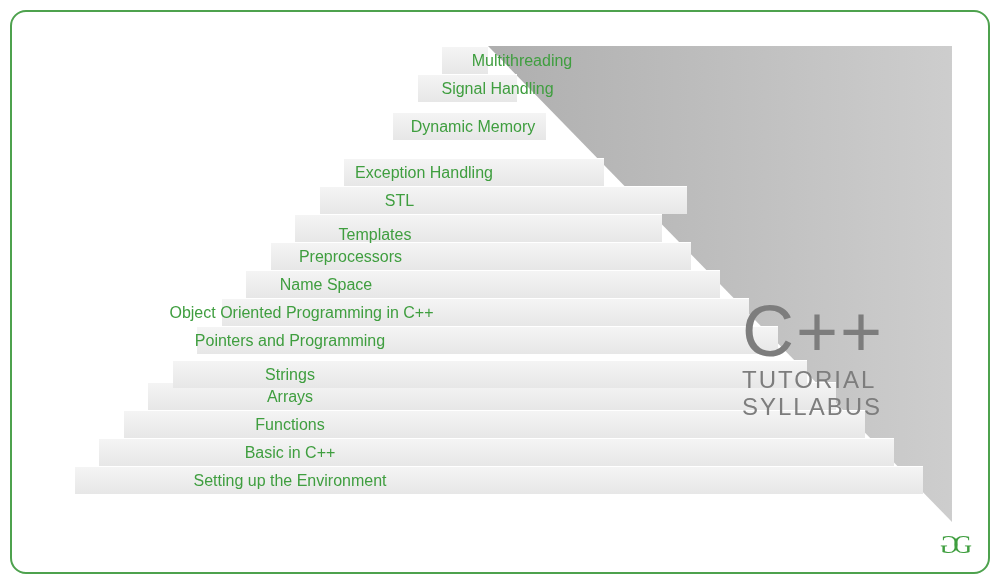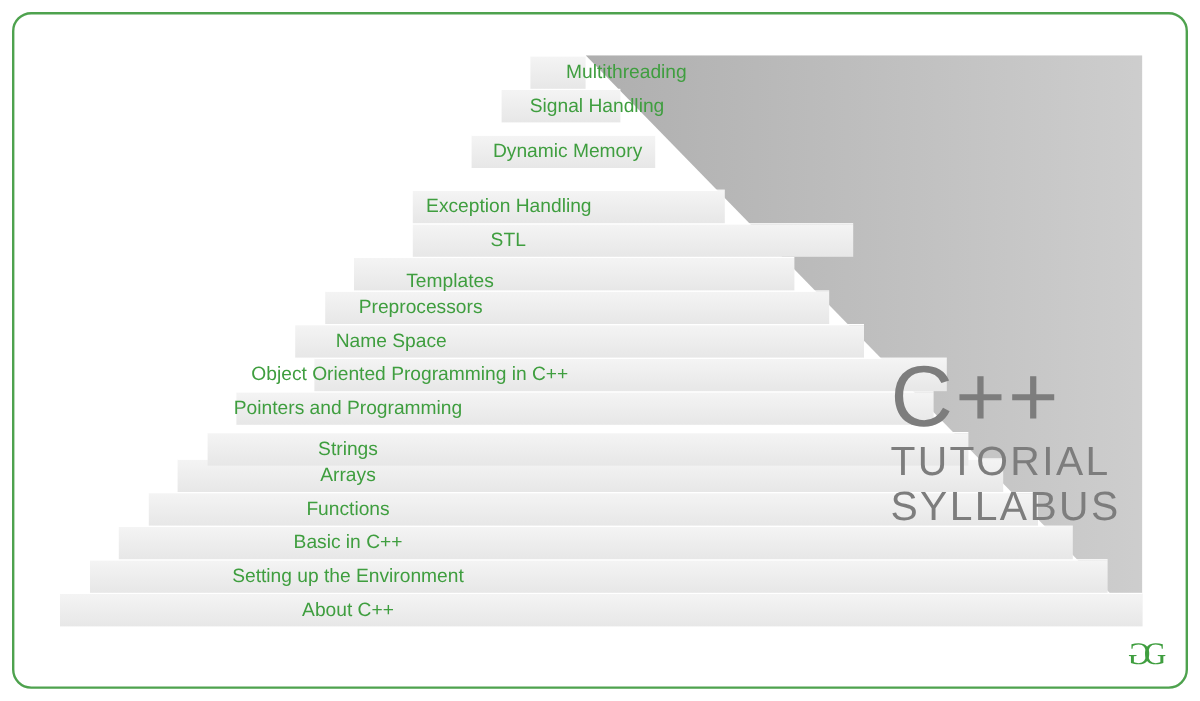--- a/index.html
+++ b/index.html
@@ -41,21 +41,21 @@
     color: #7d7d7d;
     text-align: left;
     line-height: 0.95;
   }
   .title-block .cpp {
     font-size: 72px;
     font-weight: 300;
     letter-spacing: 2px;
   }
   .title-block .sub {
-    font-size: 34px;
+    font-size: 24px;
     font-weight: 300;
     letter-spacing: 2px;
     margin-top: 4px;
   }
   .logo {
     position: absolute;
     right: 18px;
     bottom: 12px;
     font-family: Georgia, "Times New Roman", serif;
     color: #3f9e3f;
@@ -66,54 +66,51 @@
     display: inline-block;
     transform: scaleX(-1);
   }
 </style>
 </head>
 <body>
 
 <div class="frame">
   <div class="stage" id="stage">
       <div style="position: absolute; left: 0px; top: 0px; width: 980px; height: 564px; background: linear-gradient(to right, rgb(143, 143, 143), rgb(208, 208, 208)); clip-path: polygon(476px 34px, 940px 34px, 940px 510px);"></div>
-      <div class="step" style="left: 38px; top: 482px; width: 902px;">
-        <span style="position: absolute; left: 240px; transform: translateX(-50%);">About C++</span>
-      </div>
       <div class="step" style="left: 62.5px; top: 454px; width: 848.5px;">
         <span style="position: absolute; left: 215.5px; transform: translateX(-50%);">Setting up the Environment</span>
       </div>
       <div class="step" style="left: 87px; top: 426px; width: 795px;">
         <span style="position: absolute; left: 191px; transform: translateX(-50%);">Basic in C++</span>
       </div>
       <div class="step" style="left: 111.5px; top: 398px; width: 741.5px;">
         <span style="position: absolute; left: 166.5px; transform: translateX(-50%);">Functions</span>
       </div>
       <div class="step" style="left: 136px; top: 370px; width: 688px; padding-left: 44px;">
         <span style="position: absolute; left: 142px; transform: translateX(-50%);">Arrays</span>
       </div>
       <div class="step" style="left: 160.5px; top: 348px; width: 634.5px;">
         <span style="position: absolute; left: 117.5px; transform: translateX(-50%);">Strings</span>
       </div>
       <div class="step" style="left: 185px; top: 314px; width: 581px;">
         <span style="position: absolute; left: 93px; transform: translateX(-50%);">Pointers and Programming</span>
       </div>
-      <div class="step" style="left: 209.5px; top: 286px; width: 527.5px; margin-left: 40px;">
+      <div class="step" style="left: 209.5px; top: 286px; width: 527.5px;">
         <span style="position: absolute; left: 80px; transform: translateX(-50%);">Object Oriented Programming in C++</span>
       </div>
       <div class="step" style="left: 234px; top: 258px; width: 474px;">
         <span style="position: absolute; left: 80px; transform: translateX(-50%);">Name Space</span>
       </div>
       <div class="step" style="left: 258.5px; top: 230px; width: 420.5px;">
         <span style="position: absolute; left: 80px; transform: translateX(-50%);">Preprocessors</span>
       </div>
       <div class="step" style="left: 283px; top: 202px; width: 367px;">
         <span style="position: absolute; left: 80px; transform: translateX(-50%); margin-top: 12px;">Templates</span>
       </div>
-      <div class="step" style="left: 307.5px; top: 174px; width: 367px; margin-left: 24px;">
+      <div class="step" style="left: 307.5px; top: 174px; width: 367px;">
         <span style="position: absolute; left: 80px; transform: translateX(-50%);">STL</span>
       </div>
       <div class="step" style="left: 332px; top: 146px; width: 260px;">
         <span style="position: absolute; left: 80px; transform: translateX(-50%);">Exception Handling</span>
       </div>
       <div class="step" style="left: 381px; top: 90px; width: 153px; margin-top: 10px;">
         <span style="position: absolute; left: 80px; transform: translateX(-50%);">Dynamic Memory</span>
       </div>
       <div class="step" style="left: 405.5px; top: 62px; width: 99.5px;">
         <span style="position: absolute; left: 80px; transform: translateX(-50%);">Signal Handling</span>

